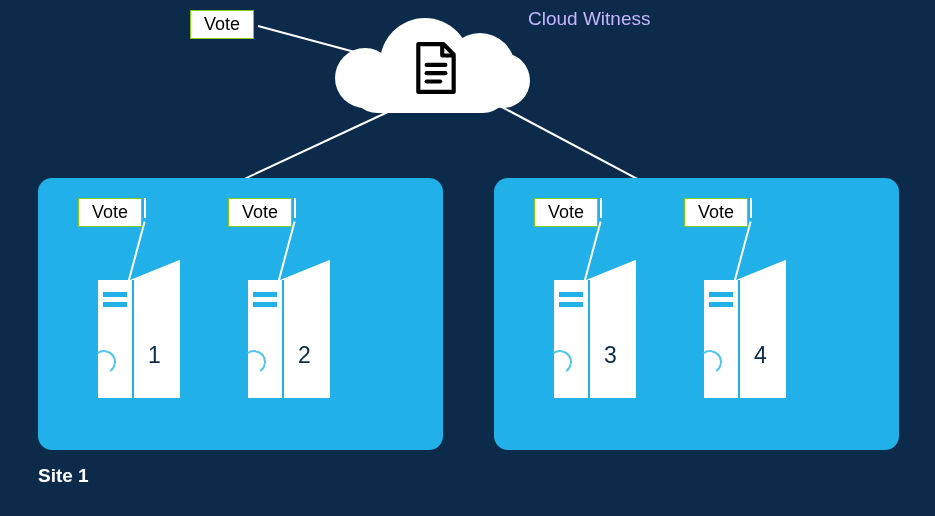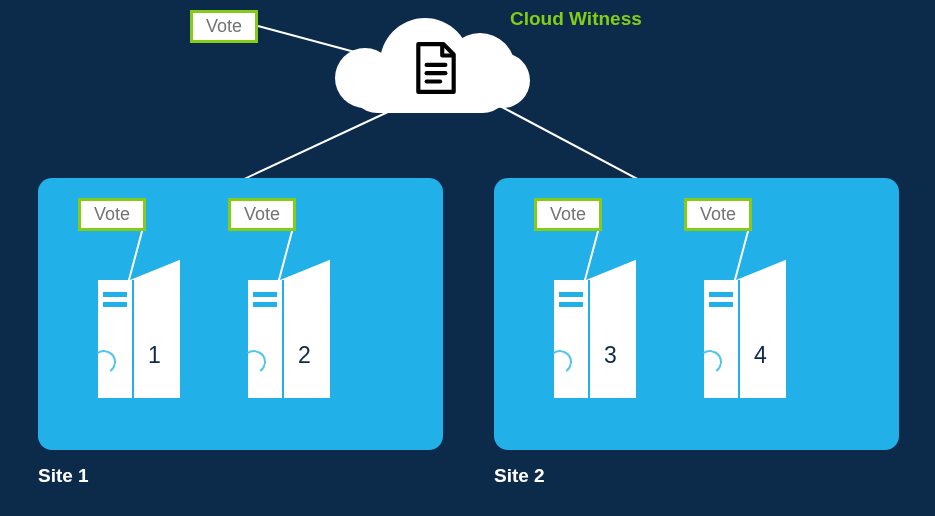--- a/index.html
+++ b/index.html
@@ -48,44 +48,44 @@
     background: #ffffff;
     border-radius: 50%;
   }
   .cloud-b1 { left: 10px;  top: 40px; width: 60px; height: 60px; }
   .cloud-b2 { left: 55px;  top: 10px; width: 90px; height: 90px; }
   .cloud-b3 { left: 120px; top: 25px; width: 70px; height: 70px; }
   .cloud-b4 { left: 150px; top: 45px; width: 55px; height: 55px; }
 
   .cloud-title {
     position: absolute;
-    left: 510px;
+    left: 528px;
     top: 8px;
-    color: #84cc16;
-    font-weight: 700;
+    color: #c4b5fd;
+    font-weight: 400;
     font-size: 19px;
     white-space: nowrap;
   }
 
   .doc-icon {
     position: absolute;
     left: 415px;
     top: 42px;
     width: 42px;
     height: 52px;
   }
 
   
   .vote {
     position: absolute;
     background: #ffffff;
-    color: #737373;
+    color: #000000;
     font-size: 18px;
     padding: 4px 13px 5px 13px;
-    border: 3px solid #84cc16;
+    border: 1px solid #84cc16;
     line-height: 1;
   }
   .vote-top { left: 190px; top: 10px; }
 
   
   .site {
     position: absolute;
     top: 178px;
     width: 405px;
     height: 272px;
@@ -285,15 +285,14 @@
         <div class="srv-side"></div>
         <div class="srv-front">
           <div class="srv-line srv-l1"></div>
           <div class="srv-line srv-l2"></div>
           <div class="srv-curve"></div>
         </div>
         <div class="srv-num">4</div>
       </div>
     </div>
   </div>
-  <div class="site-label sl2">Site 2</div>
 
 </div>
 
 </body></html>

